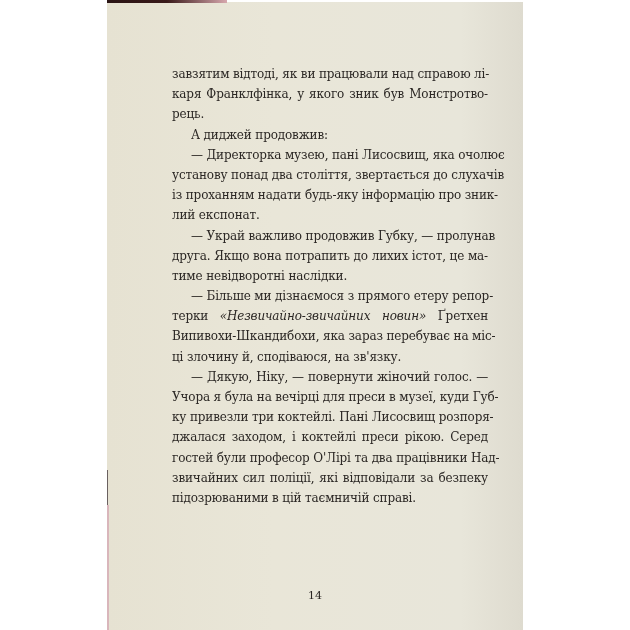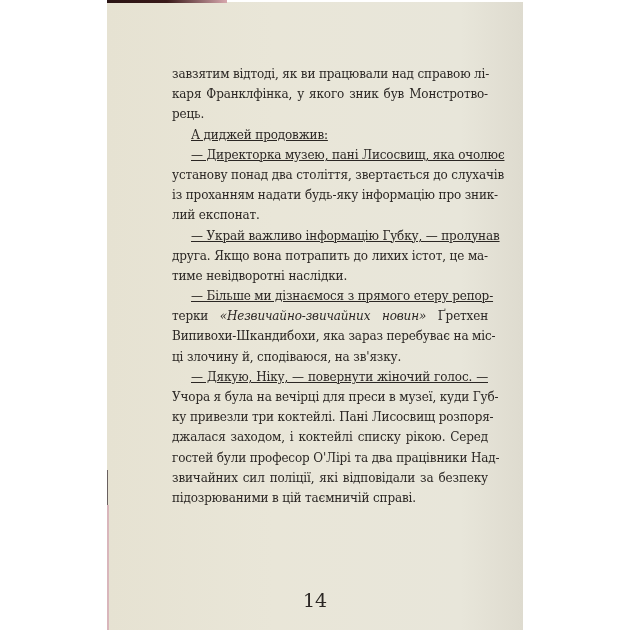--- a/index.html
+++ b/index.html
@@ -24,53 +24,53 @@
       background: #6a6060;
     }
     .text {
       position: absolute; left: 172px; top: 64px; width: 316px;
       font-family: "DejaVu Serif", serif;
       font-size: 12px; line-height: 20.2px; color: #2b2724;
       letter-spacing: -0.15px;
     }
     .line { white-space: nowrap; display: block; height: 20.2px; text-align: justify; text-align-last: justify; }
     .line.last { text-align-last: left; }
-    .line.indent { padding-left: 19px; text-decoration: underline; }
+    .line.indent { padding-left: 19px; }
     .it { font-style: italic; }
     .page-num {
       position: absolute; left: 0; width: 630px; top: 589px; text-align: center;
-      font-family: "DejaVu Serif", serif; font-size: 19px; color: #2b2724;
+      font-family: "DejaVu Serif", serif; font-size: 11px; color: #2b2724;
     }
   </style>
 </head>
 <body>
 
 <div class="page"></div>
 <div class="top-edge"></div>
 <div class="left-edge-dark"></div>
 <div class="left-edge"></div>
 
 <div class="text">
   <span class="line">завзятим відтоді, як ви працювали над справою лі-</span>
   <span class="line">каря Франклфінка, у якого зник був Монстротво-</span>
   <span class="line last">рець.</span>
   <span class="line indent last">А диджей продовжив:</span>
   <span class="line indent">— Директорка музею, пані Лисосвищ, яка очолює</span>
   <span class="line">установу понад два століття, звертається до слухачів</span>
   <span class="line">із проханням надати будь-яку інформацію про зник-</span>
   <span class="line last">лий експонат.</span>
-  <span class="line indent">— Украй важливо інформацію Губку, — пролунав</span>
+  <span class="line indent">— Украй важливо продовжив Губку, — пролунав</span>
   <span class="line">друга. Якщо вона потрапить до лихих істот, це ма-</span>
   <span class="line last">тиме невідворотні наслідки.</span>
   <span class="line indent">— Більше ми дізнаємося з прямого етеру репор-</span>
   <span class="line"><span>терки </span><span class="it">«Незвичайно-звичайних новин»</span><span> Ґретхен</span></span>
   <span class="line">Випивохи-Шкандибохи, яка зараз перебуває на міс-</span>
   <span class="line last">ці злочину й, сподіваюся, на зв'язку.</span>
   <span class="line indent">— Дякую, Ніку, — повернути жіночий голос. —</span>
   <span class="line">Учора я була на вечірці для преси в музеї, куди Губ-</span>
   <span class="line">ку привезли три коктейлі. Пані Лисосвищ розпоря-</span>
-  <span class="line">джалася заходом, і коктейлі списку рікою. Серед</span>
+  <span class="line">джалася заходом, і коктейлі преси рікою. Серед</span>
   <span class="line">гостей були професор О'Лірі та два працівники Над-</span>
   <span class="line">звичайних сил поліції, які відповідали за безпеку</span>
   <span class="line last">підозрюваними в цій таємничій справі.</span>
 </div>
 
 <div class="page-num">14</div>
 
 </body></html>

